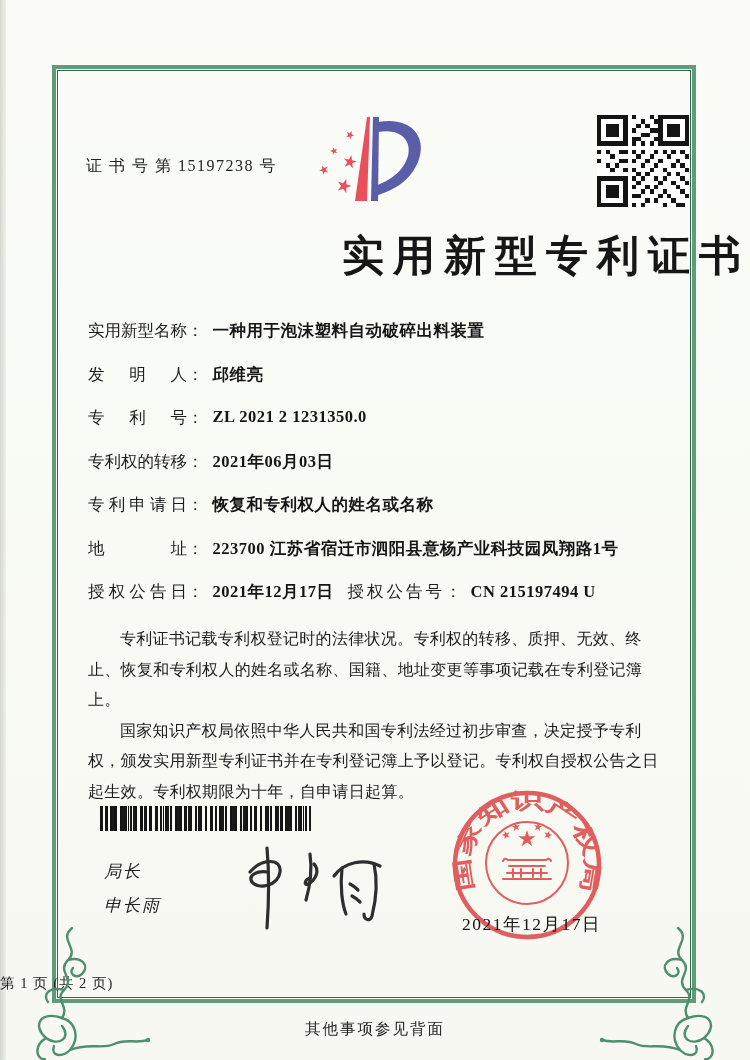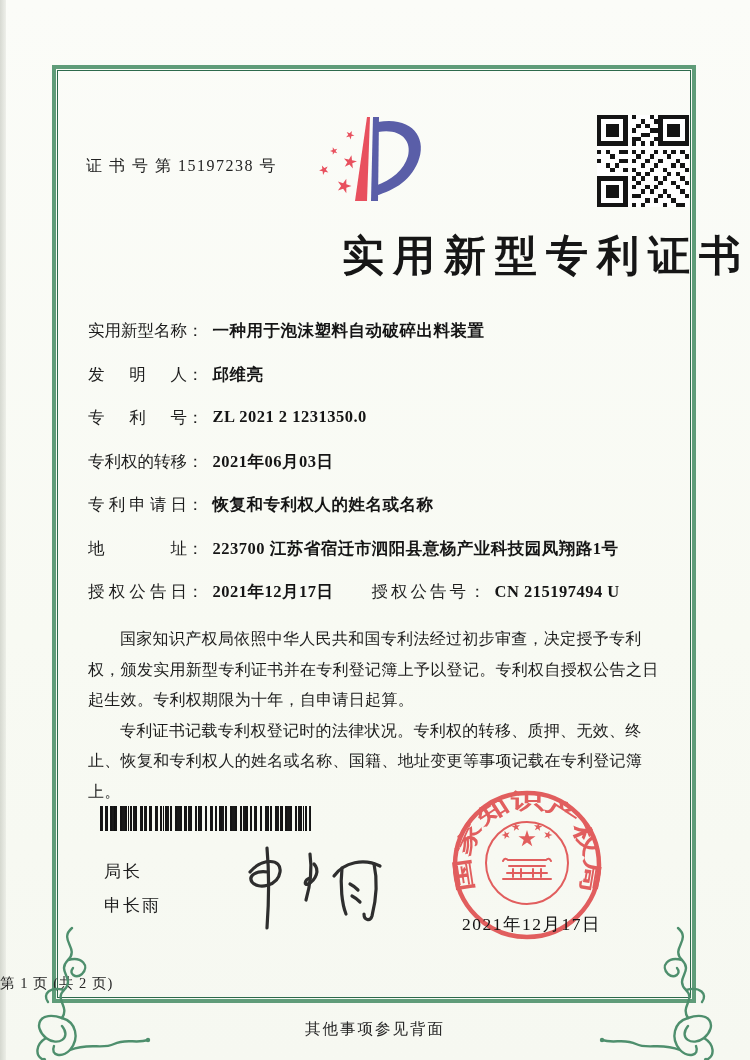--- a/index.html
+++ b/index.html
@@ -28,37 +28,37 @@
   .qr { position:absolute; left:597px; top:115px; width:92px; height:92px; z-index:2; }
   .title { position:absolute; left:0; top:228px; width:100%; text-align:right;
     font-size:42px; font-weight:700; letter-spacing:9px; color:#161616; z-index:2; }
 
   
   .fields { position:absolute; left:88px; top:320px; width:586px; z-index:2; }
   .frow { height:43.5px; display:flex; align-items:flex-start; font-size:16.5px; }
   .flabel { display:inline-block; width:99px; text-align:justify; text-align-last:justify; color:#1d1d1d; }
   .fcolon { display:inline-block; color:#1d1d1d; }
   .fvalue { display:inline-block; margin-left:9px; letter-spacing:.5px; color:#151515; white-space:nowrap;font-weight:bold; }
-  .fextra { display:flex; align-items:center; margin-left:38px; }
+  .fextra { display:flex; align-items:center; margin-left:14px; }
 
   
   .paras { position:absolute; left:88px; top:624px; width:580px;
     font-size:16px; line-height:30.5px; color:#1c1c1c; z-index:2; }
   .paras p { text-indent:2em; letter-spacing:.3px; }
 
   
   .barcode { position:absolute; left:100px; top:806px; width:211px; height:25px; z-index:2;
     background:
       repeating-linear-gradient(90deg,#141414 0 2px,transparent 2px 5px),
       repeating-linear-gradient(90deg,#1a1a1a 0 3px,transparent 3px 11px),
       repeating-linear-gradient(90deg,#101010 0 1px,transparent 1px 7px);
   }
   .signer { position:absolute; left:104px; top:860px; font-size:17px; letter-spacing:2px;
     color:#222; z-index:2; }
-  .signer div { margin-bottom:11px; }
+  .signer div { margin-bottom:11px;font-style:italic; }
   .sig { position:absolute; left:222px; top:842px; width:178px; height:92px; z-index:2; }
   .seal { position:absolute; left:441px; top:781px; width:172px; height:172px; z-index:2; opacity:.93; }
   .seal-date { position:absolute; left:462px; top:912px; width:190px; font-size:17.5px;
     letter-spacing:1.5px; color:#141414; z-index:4; }
 
   
   .pagenum { position:absolute; left:0; top:974px; width:100%; text-align:left;
     font-size:14.5px; letter-spacing:1px; color:#262626; z-index:2; }
   .backnote { position:absolute; left:0; top:1019px; width:100%; text-align:center;
     font-size:15.5px; letter-spacing:2px; color:#262626; z-index:2; }
@@ -179,22 +179,22 @@
         <span class="fvalue">2021年12月17日</span>
       <span class="fextra">
         <span style="letter-spacing:3px;">授权公告号</span>
           <span class="fcolon">：</span>
           <span class="fvalue">CN 215197494 U</span>
       </span>
     </div>
   </div>
 
   <div class="paras">
+    <p>专利证书记载专利权登记时的法律状况。专利权的转移、质押、无效、终止、恢复和专利权人的姓名或名称、国籍、地址变更等事项记载在专利登记簿上。</p>
     <p>国家知识产权局依照中华人民共和国专利法经过初步审查，决定授予专利权，颁发实用新型专利证书并在专利登记簿上予以登记。专利权自授权公告之日起生效。专利权期限为十年，自申请日起算。</p>
-    <p>专利证书记载专利权登记时的法律状况。专利权的转移、质押、无效、终止、恢复和专利权人的姓名或名称、国籍、地址变更等事项记载在专利登记簿上。</p>
   </div>
 
   <div class="barcode"></div>
 
   <div class="signer">
     <div>局长</div>
     <div>申长雨</div>
   </div>
 
   <svg class="sig" viewBox="0 0 178 92">

